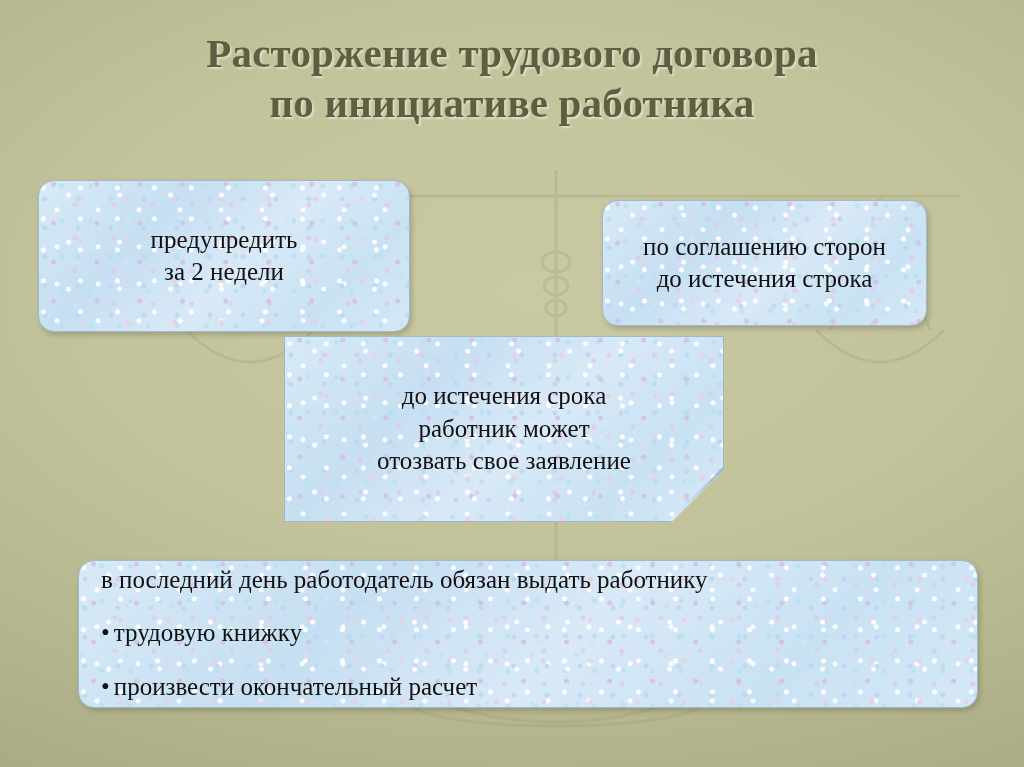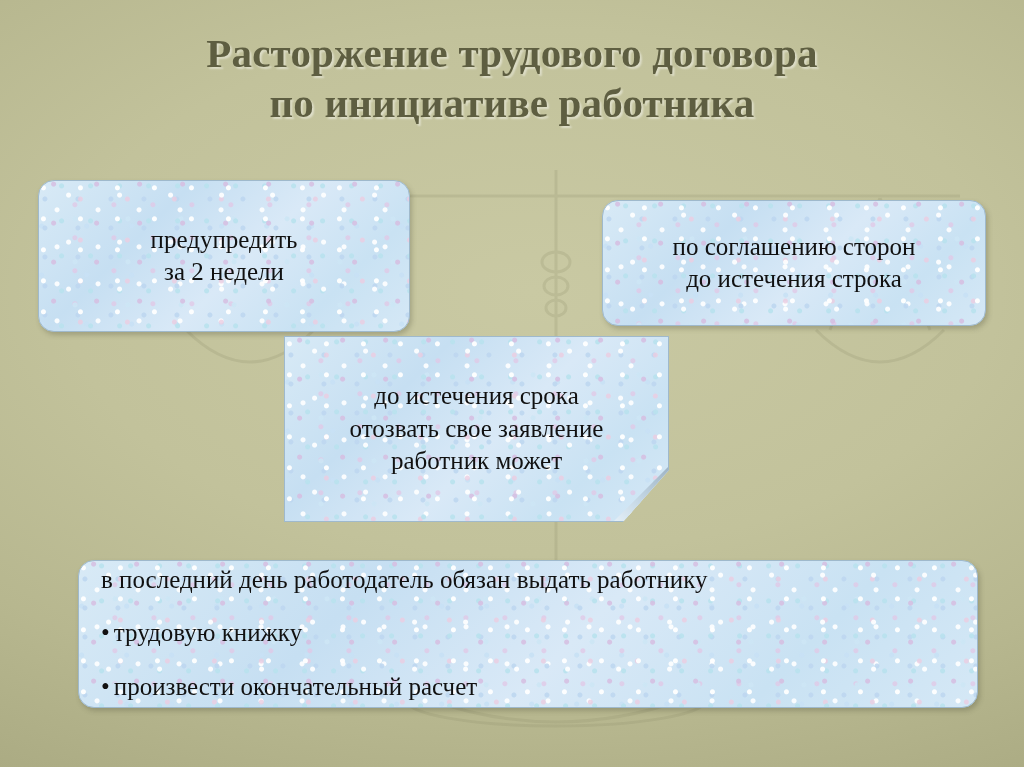--- a/index.html
+++ b/index.html
@@ -89,25 +89,25 @@
     border: 1px solid #9fb9cc;
     box-shadow: 2px 3px 5px rgba(60,60,40,0.25);
   }
 
   
   #box-notify {
     left: 38px;  top: 180px;  width: 372px; height: 152px;
   }
   
   #box-agreement {
-    left: 602px; top: 200px;  width: 384px; height: 126px;
+    left: 602px; top: 200px;  width: 325px; height: 126px;
   }
   
   #box-withdraw {
-    left: 284px; top: 336px;  width: 385px; height: 186px;
+    left: 284px; top: 336px;  width: 440px; height: 186px;
     box-shadow: 2px 3px 5px rgba(60,60,40,0.25);
     border: 1px solid #9fb9cc;
     clip-path: polygon(0 0, 100% 0, 100% 72%, 88% 100%, 0 100%);
     font-family: Liberation Serif, serif;
   }
   #box-withdraw .fold {
     position: absolute;
     right: 0;
     bottom: 0;
     width: 54px;
@@ -172,22 +172,22 @@
     <span class="line">за 2 недели</span>
   </div>
 
   <div class="box box--rounded" id="box-agreement">
     <span class="line">по соглашению сторон</span>
     <span class="line">до истечения строка</span>
   </div>
 
   <div class="box box--plain" id="box-withdraw">
     <span class="line">до истечения срока</span>
+    <span class="line">работник может</span>
     <span class="line">отозвать свое заявление</span>
-    <span class="line">работник может</span>
     <span class="fold"></span>
   </div>
 
   <div class="box box--rounded" id="box-lastday">
     <span class="line">в последний день работодатель обязан выдать работнику</span>
     <span class="line bullet-line">трудовую книжку</span>
     <span class="line bullet-line">произвести окончательный расчет</span>
   </div>
 
 </div>

